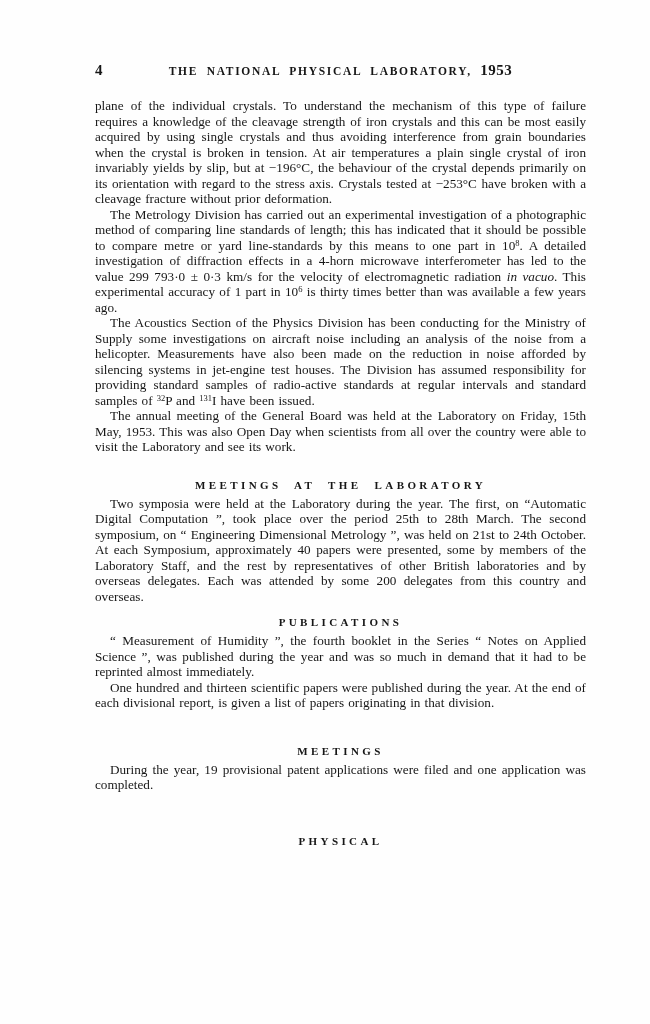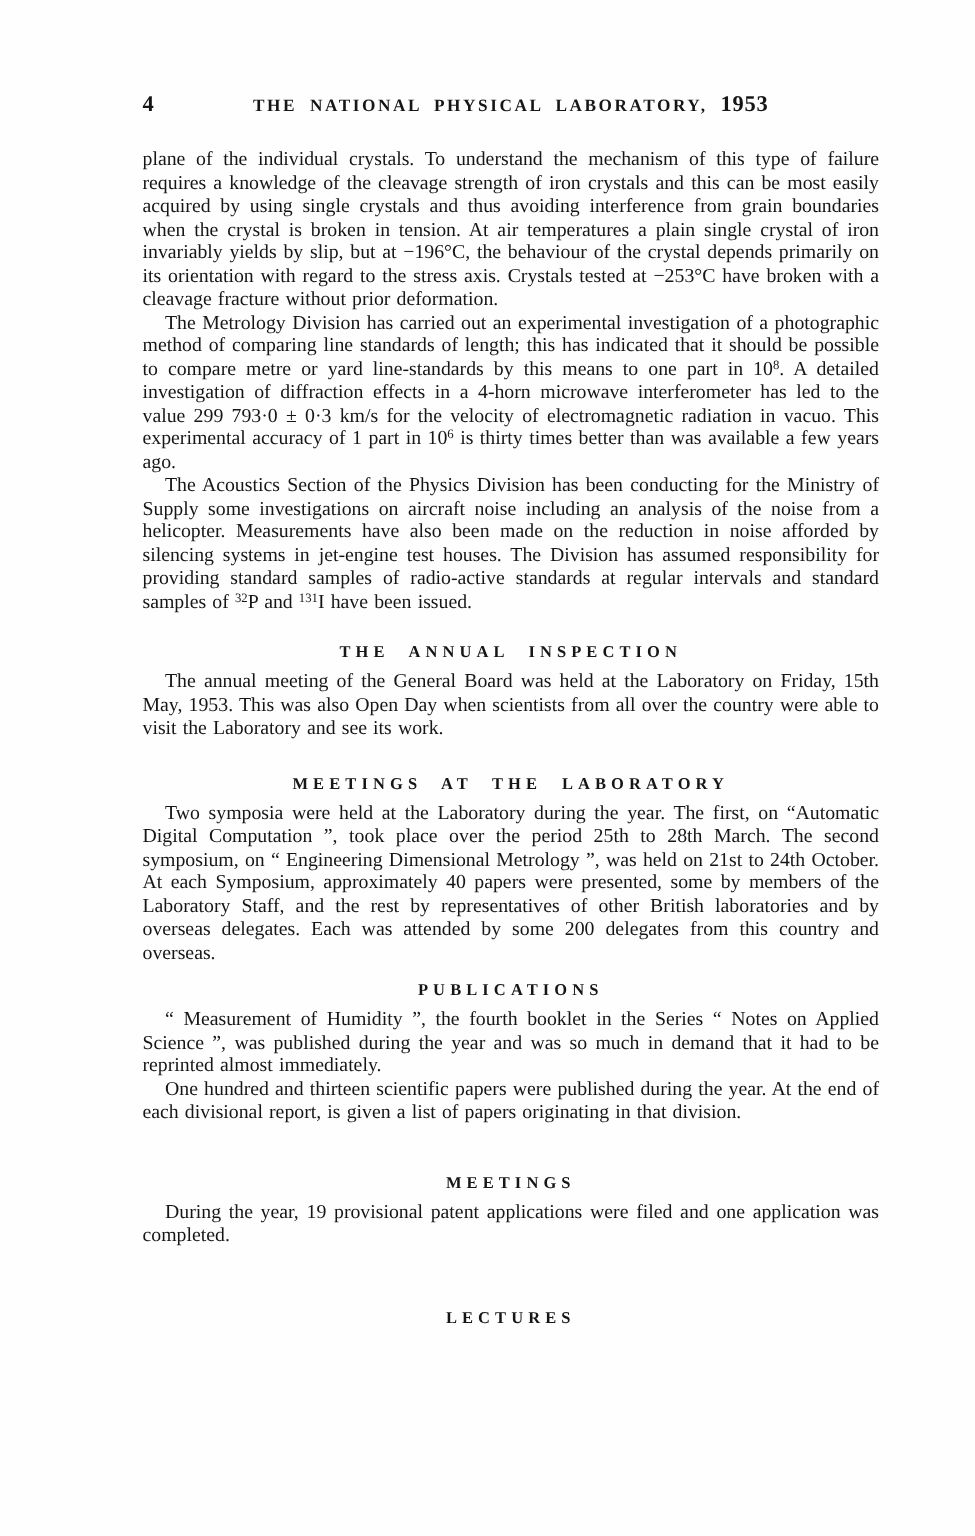--- a/index.html
+++ b/index.html
@@ -52,21 +52,21 @@
     line-height: 15.5px;
     text-align: justify;
     word-spacing: 0.06em;
   }
   p.indent { text-indent: 15px; }
   sup {
     font-size: 8.5px;
     line-height: 0;
     vertical-align: 4px;
   }
-  .it { }
+  .it { font-style: italic; }
   
   .sec-heading {
     text-align: center;
     font-size: 11px;
     font-weight: 600;
     letter-spacing: 3.4px;
     word-spacing: 7px;
     margin: 0 0 5px 0;
     white-space: nowrap;
   }
@@ -87,29 +87,28 @@
       <span class="running-title"><span>THE NATIONAL PHYSICAL LABORATORY,</span> <span class="year">1953</span></span>
       <span class="pagenum"></span>
     </div>
 
     <p class="body-par">plane of the individual crystals. To understand the mechanism of this type of failure requires a knowledge of the cleavage strength of iron crystals and this can be most easily acquired by using single crystals and thus avoiding interference from grain boundaries when the crystal is broken in tension. At air temperatures a plain single crystal of iron invariably yields by slip, but at −196°C, the behaviour of the crystal depends primarily on its orientation with regard to the stress axis. Crystals tested at −253°C have broken with a cleavage fracture without prior deformation.</p>
 
     <p class="body-par indent"><span>The Metrology Division has carried out an experimental investigation of a photographic method of comparing line standards of length; this has indicated that it should be possible to compare metre or yard line-standards by this means to one part in 10</span><sup>8</sup><span>. A detailed investigation of diffraction effects in a 4-horn microwave interferometer has led to the value 299 793·0 ± 0·3 km/s for the velocity of electromagnetic radiation </span><span class="it">in vacuo</span><span>. This experimental accuracy of 1 part in 10</span><sup>6</sup><span> is thirty times better than was available a few years ago.</span></p>
 
     <p class="body-par indent"><span>The Acoustics Section of the Physics Division has been conducting for the Ministry of Supply some investigations on aircraft noise including an analysis of the noise from a helicopter. Measurements have also been made on the reduction in noise afforded by silencing systems in jet-engine test houses. The Division has assumed responsibility for providing standard samples of radio-active standards at regular intervals and standard samples of </span><sup>32</sup><span>P and </span><sup>131</sup><span>I have been issued.</span></p>
 
-    <h2 class="sec-heading mt-inspection">THE ANNUAL INSPECTION</h2>
     <p class="body-par indent">The annual meeting of the General Board was held at the Laboratory on Friday, 15th May, 1953. This was also Open Day when scientists from all over the country were able to visit the Laboratory and see its work.</p>
 
     <h2 class="sec-heading mt-meetings">MEETINGS AT THE LABORATORY</h2>
     <p class="body-par indent">Two symposia were held at the Laboratory during the year. The first, on “Automatic Digital Computation ”, took place over the period 25th to 28th March. The second symposium, on “ Engineering Dimensional Metrology ”, was held on 21st to 24th October. At each Symposium, approximately 40 papers were presented, some by members of the Laboratory Staff, and the rest by representatives of other British laboratories and by overseas delegates. Each was attended by some 200 delegates from this country and overseas.</p>
 
     <h2 class="sec-heading mt-publications">PUBLICATIONS</h2>
     <p class="body-par indent">“ Measurement of Humidity ”, the fourth booklet in the Series “ Notes on Applied Science ”, was published during the year and was so much in demand that it had to be reprinted almost immediately.</p>
     <p class="body-par indent">One hundred and thirteen scientific papers were published during the year. At the end of each divisional report, is given a list of papers originating in that division.</p>
 
     <h2 class="sec-heading mt-patents">MEETINGS</h2>
     <p class="body-par indent">During the year, 19 provisional patent applications were filed and one application was completed.</p>
 
-    <h2 class="sec-heading mt-lectures">LECTURES</h2>
+    <h2 class="sec-heading mt-lectures">PHYSICAL</h2>
 
   </div>
 </div>
 
 </body></html>

